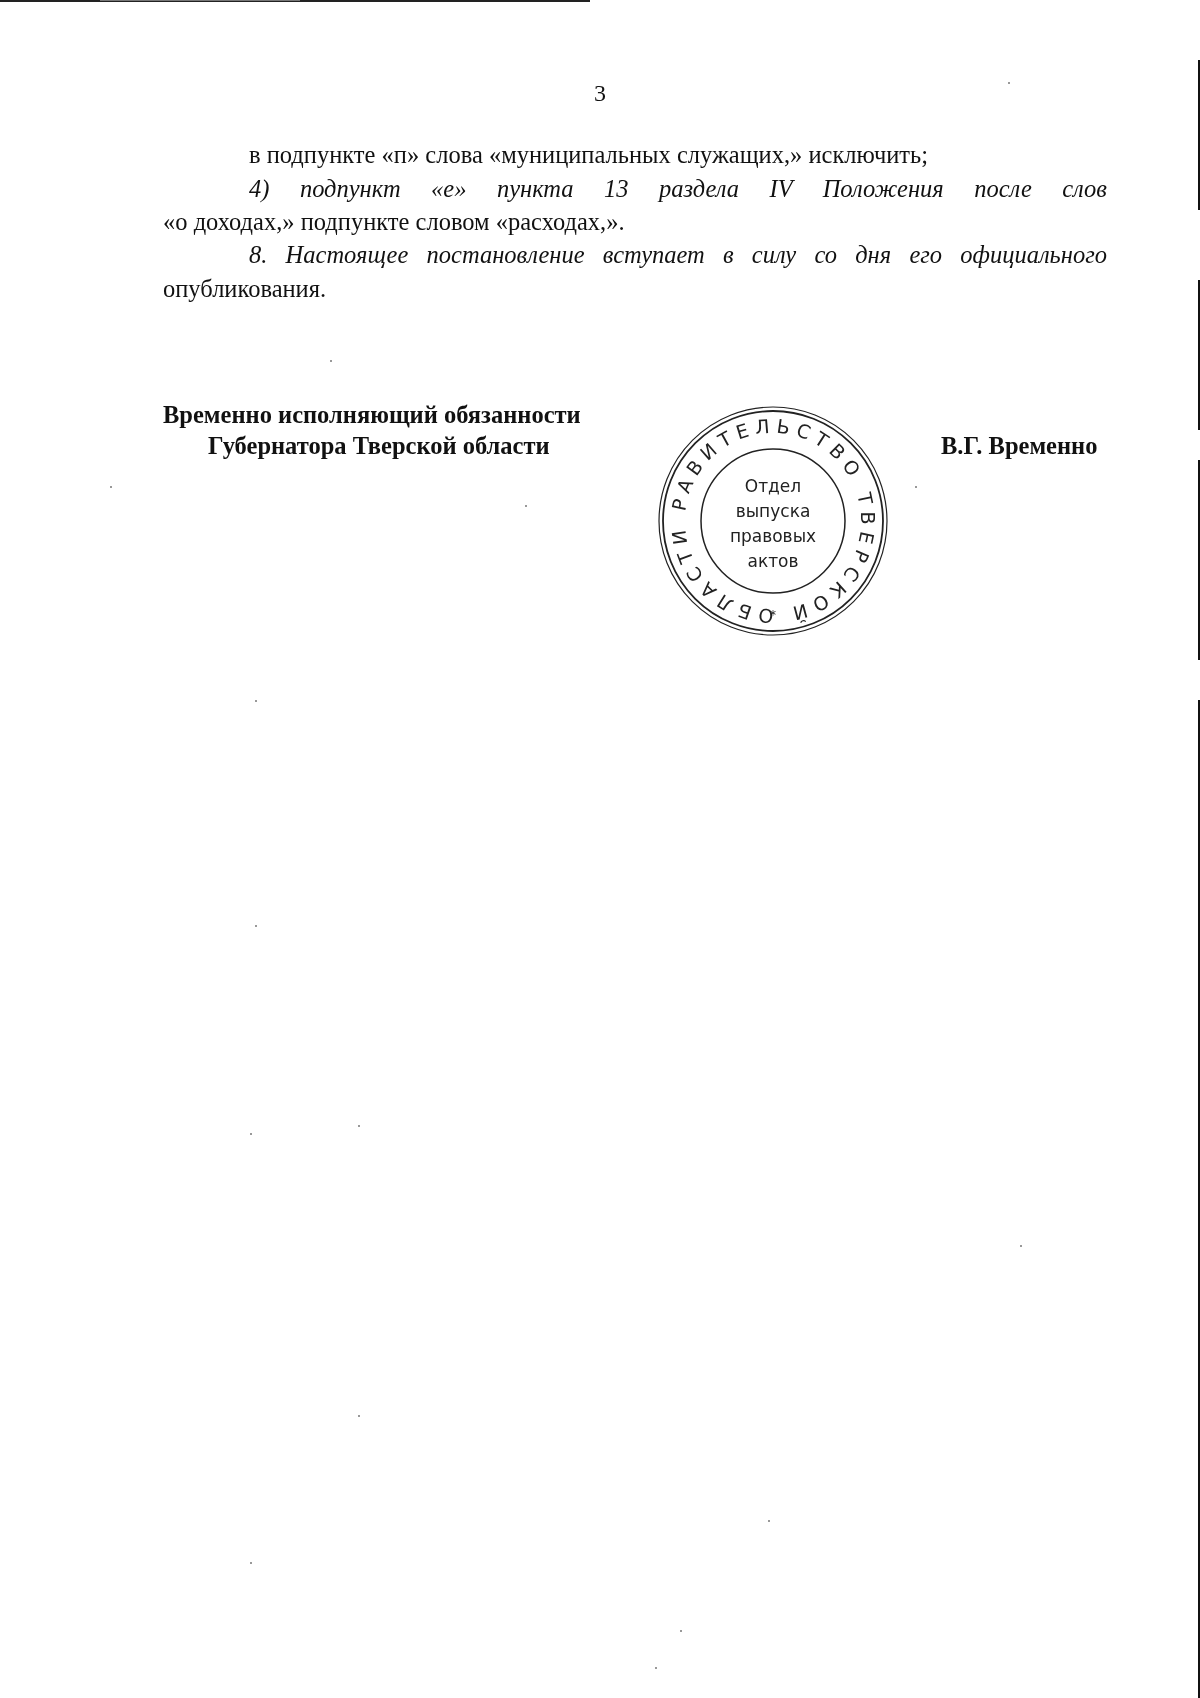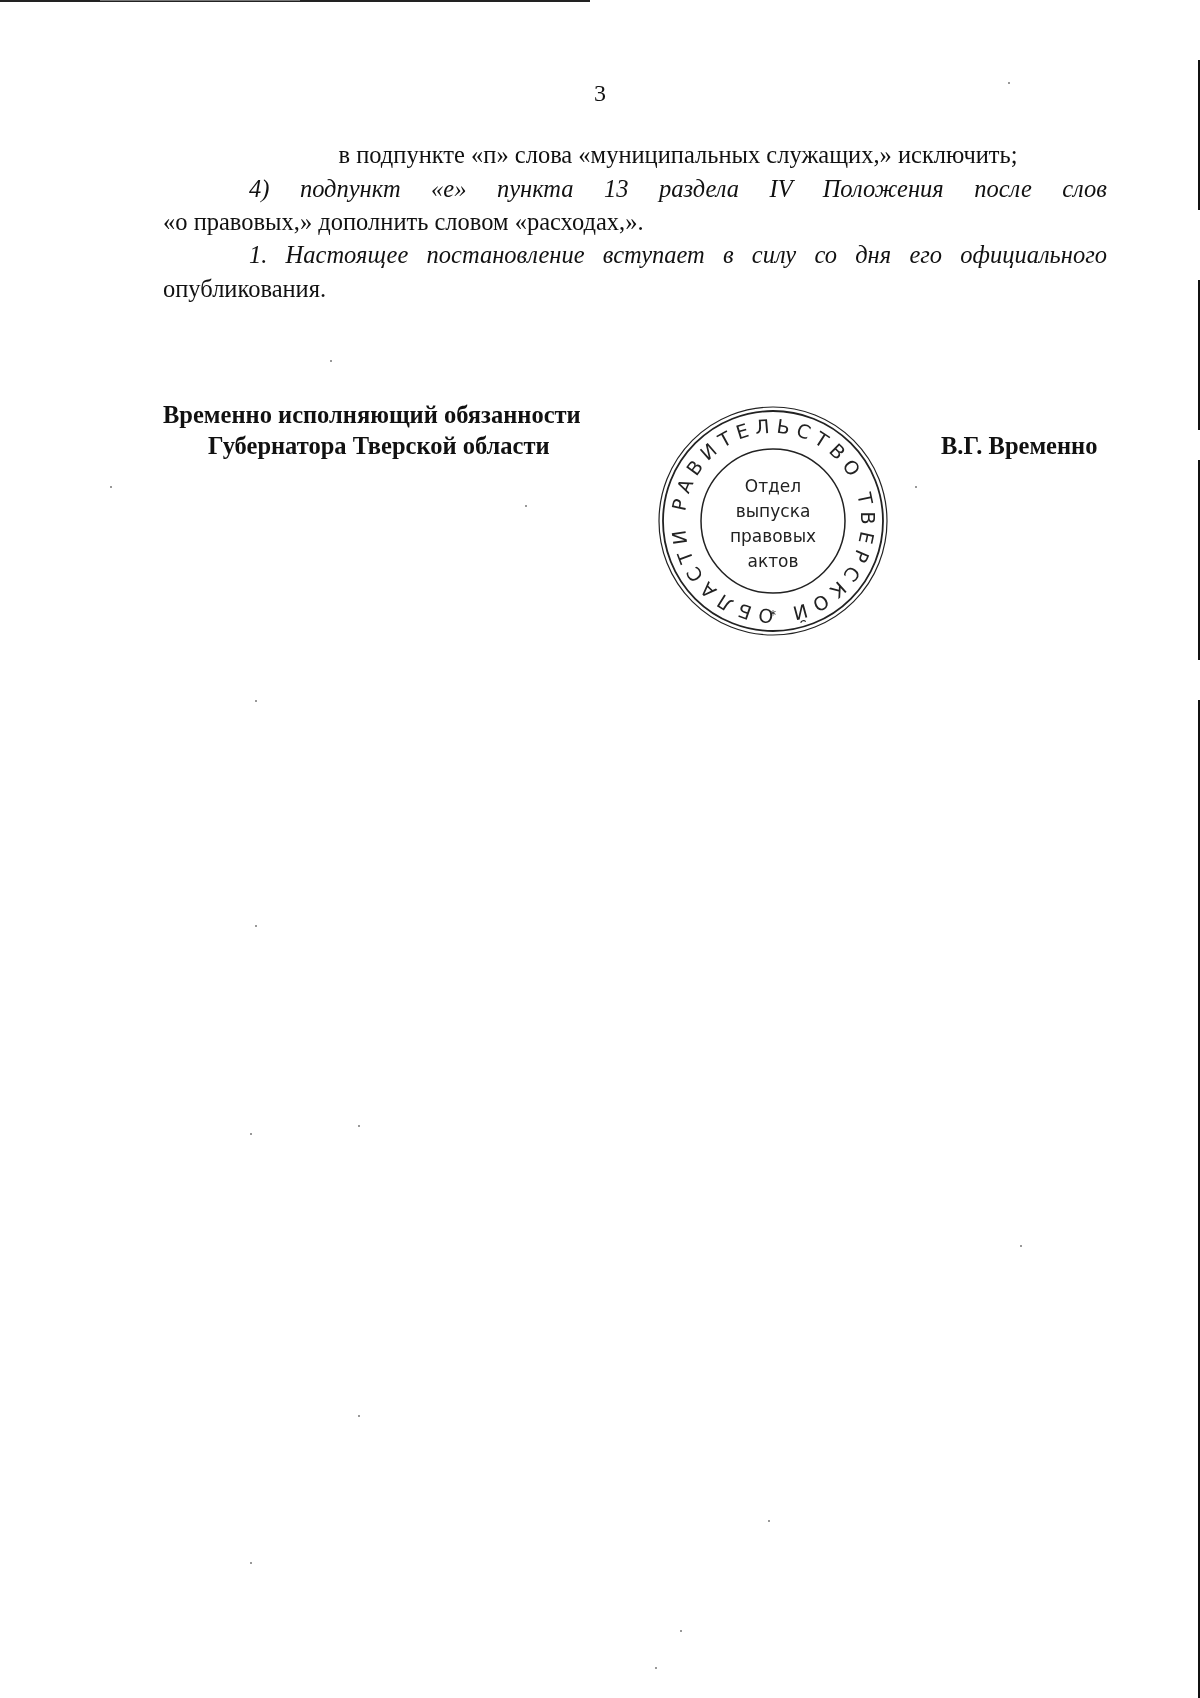--- a/index.html
+++ b/index.html
@@ -5,42 +5,42 @@
     html, body { margin: 0; padding: 0; }
     body {
       width: 1200px; height: 1698px; background: #ffffff; position: relative; overflow: hidden;
       font-family: "Liberation Serif", "DejaVu Serif", serif; color: #111;
     }
     .scan-top { position: absolute; left: 0; top: 0; width: 590px; height: 2px; background: #222; }
     .scan-top2 { position: absolute; left: 100px; top: 0; width: 200px; height: 1px; background: #777; }
     .scan-right { position: absolute; left: 1198px; width: 2px; background: #111; }
     .page-num { position: absolute; left: 0; width: 1200px; top: 80px; text-align: center; font-size: 24px; }
     .para { position: absolute; left: 163px; width: 944px; font-size: 24.5px; line-height: 33px; }
-    .indent { text-indent: 86px; text-align: center; }
+    .indent { text-indent: 86px; }
     .justify { text-align: justify; text-align-last: justify; font-style: italic; }
     .sig { position: absolute; font-weight: bold; font-size: 24.5px; line-height: 31px; }
     .stamp { position: absolute; left: 655px; top: 403px; width: 236px; height: 236px; }
     .speck { position: absolute; width: 2px; height: 2px; background: #777; border-radius: 1px; }
   </style>
 </head>
 <body>
 
 <div class="scan-top"></div>
 <div class="scan-top2"></div>
 <div class="scan-right" style="top:60px;height:150px;"></div>
 <div class="scan-right" style="top:280px;height:150px;"></div>
 <div class="scan-right" style="top:460px;height:200px;"></div>
 <div class="scan-right" style="top:700px;height:1000px;"></div>
 
 <div class="page-num">3</div>
 
 <div class="para indent" style="top:138px;">в подпункте «п» слова «муниципальных служащих,» исключить;</div>
 <div class="para indent justify" style="top:172px;">4) подпункт «е» пункта 13 раздела IV Положения после слов</div>
-<div class="para" style="top:205px;">«о правовых,» дополнить словом «расходах,».</div>
-<div class="para indent justify" style="top:238px;">1. Настоящее постановление вступает в силу со дня его официального</div>
+<div class="para" style="top:205px;">«о доходах,» подпункте словом «расходах,».</div>
+<div class="para indent justify" style="top:238px;">8. Настоящее постановление вступает в силу со дня его официального</div>
 <div class="para" style="top:272px;font-family:Liberation Serif, serif;">опубликования.</div>
 
 <div class="sig" style="left:163px;top:399px;">Временно исполняющий обязанности</div>
 <div class="sig" style="left:163px;top:430px;margin-left:45px;">Губернатора Тверской области</div>
 <div class="sig" style="left:941px;top:430px;">В.Г. Временно</div>
 
 <div class="stamp">
   <svg width="236" height="236" viewBox="0 0 236 236">
     <defs>
       <path id="ringPath" d="M118,118 m-88,0 a88,88 0 1,1 176,0 a88,88 0 1,1 -176,0"></path>

